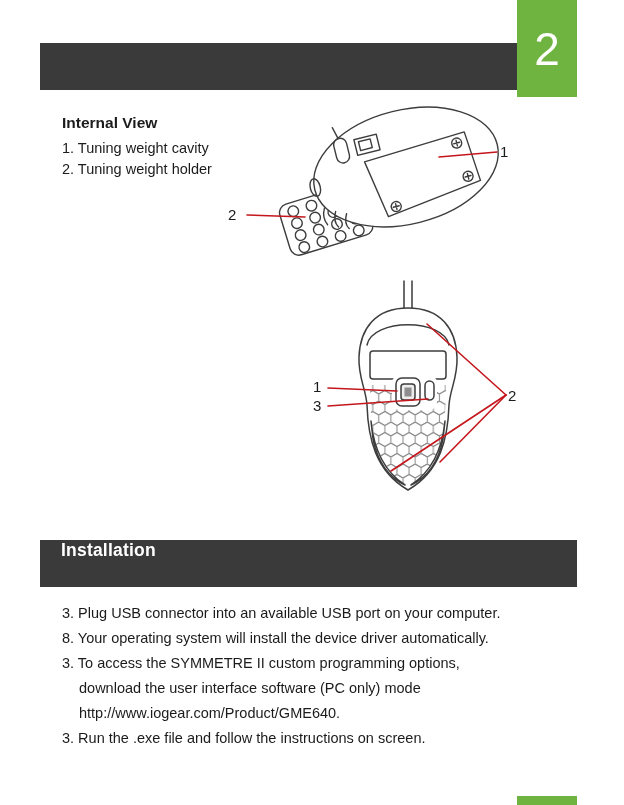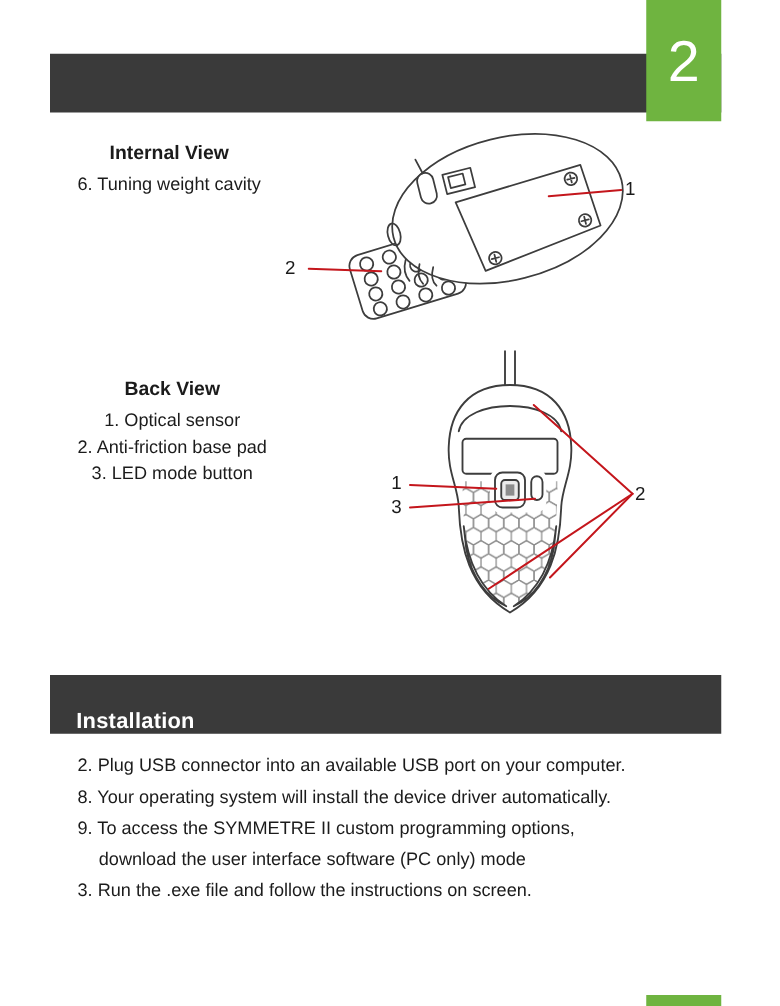--- a/index.html
+++ b/index.html
@@ -16,49 +16,50 @@
   .page-tab {
     position:absolute; left:517px; top:0; width:60px; height:97px;
     background:var(--accent-green, #6FB440); color:#fff;
     display:flex; align-items:center; justify-content:center;
     font-size:46px; font-weight:400;
   }
   .bottom-tab {
     position:absolute; left:517px; top:796px; width:60px; height:9px;
     background:var(--accent-green, #6FB440);
   }
-  .textblock { position:absolute;text-align:center; }
+  .textblock { position:absolute; }
   .textblock h3 { font-size:15.5px; font-weight:700; margin-bottom:6px; }
   .textblock .li { font-size:14.5px; line-height:21px; }
   .callout { position:absolute; font-size:15px; }
   .install-bar {
     position:absolute; left:40px; top:540px; width:537px; height:47px;
     background:var(--bar-dark, #3a3a3a); color:#fff;
-    display:flex; align-items:flex-end; padding-left:21px;
+    display:flex; align-items:flex-start; padding-left:21px;
   }
   .install-bar .t { font-size:17.5px; font-weight:700; letter-spacing:0.2px; }
   .steps { position:absolute; left:62px; top:601px; width:512px; }
   .steps .line { font-size:14.5px; line-height:25px; white-space:nowrap; }
   .steps .indent { padding-left:17px; }
   svg.illus { position:absolute; }
 </style>
 </head>
 <body>
 
 <div class="page">
 
   <div class="top-bar"></div>
 
   <div class="page-tab">
     <span>2</span>
   </div>
 
   <section class="textblock" style="left:62px; top:114px;">
     <h3>Internal View</h3>
-    <div class="li">6. Tuning weight cavity</div>
+    <div class="li">1. Tuning weight cavity</div>
+    <div class="li">2. Tuning weight holder</div>
   </section>
 
   <svg class="illus" style="left:213px; top:95px;" width="302" height="168" viewBox="0 0 302 168">
     <g fill="none" stroke="#3d3d3d" stroke-width="1.4" stroke-linejoin="round" stroke-linecap="round">
 
       <g transform="rotate(-17 113 124)">
         <rect x="70" y="98" width="86" height="53" rx="9" fill="#fff"></rect>
         <circle cx="84" cy="107" r="5.3"></circle>
           <circle cx="103" cy="107" r="5.3"></circle>
           <circle cx="122" cy="107" r="5.3"></circle>
@@ -100,26 +101,20 @@
 
       <g stroke="#C4161C" stroke-width="1.6">
         <line x1="284" y1="57" x2="226" y2="62"></line>
         <line x1="34" y1="120" x2="92" y2="122"></line>
       </g>
     </g>
   </svg>
   <div class="callout" style="left:500px; top:143px;">1</div>
   <div class="callout" style="left:228px; top:206px;">2</div>
 
-  <section class="textblock" style="left:62px; top:303px;">
-    <h3>Back View</h3>
-    <div class="li">1. Optical sensor</div>
-    <div class="li">2. Anti-friction base pad</div>
-    <div class="li">3. LED mode button</div>
-  </section>
 
   <svg class="illus" style="left:300px; top:275px;" width="230" height="230" viewBox="0 0 230 230">
     <defs>
       <pattern id="hexpat" width="12.12" height="21" patternUnits="userSpaceOnUse">
         <g fill="none" stroke="#8b8b8b" stroke-width="1">
           <path d="M6.06,0 L12.12,3.5 L12.12,10.5 L6.06,14 L0,10.5 L0,3.5 Z"></path>
           <path d="M0,10.5 L6.06,14 L6.06,21 L0,24.5 L-6.06,21 L-6.06,14 Z"></path>
           <path d="M12.12,10.5 L18.18,14 L18.18,21 L12.12,24.5 L6.06,21 L6.06,14 Z"></path>
           <path d="M0,-10.5 L6.06,-7 L6.06,0 L0,3.5 L-6.06,0 L-6.06,-7 Z"></path>
           <path d="M12.12,-10.5 L18.18,-7 L18.18,0 L12.12,3.5 L6.06,0 L6.06,-7 Z"></path>
@@ -150,22 +145,23 @@
   </svg>
   <div class="callout" style="left:313px; top:378px;">1</div>
   <div class="callout" style="left:313px; top:397px;">3</div>
   <div class="callout" style="left:508px; top:387px;">2</div>
 
   <div class="install-bar">
     <span class="t">Installation</span>
   </div>
 
   <div class="steps">
-    <div class="line">2. Plug USB connector into an available USB port on your computer.</div>
+    <div class="line">3. Plug USB connector into an available USB port on your computer.</div>
     <div class="line">8. Your operating system will install the device driver automatically.</div>
-    <div class="line">9. To access the SYMMETRE II custom programming options,</div>
+    <div class="line">3. To access the SYMMETRE II custom programming options,</div>
     <div class="line indent">download the user interface software (PC only) mode</div>
+    <div class="line indent">http://www.iogear.com/Product/GME640.</div>
     <div class="line">3. Run the .exe file and follow the instructions on screen.</div>
   </div>
 
   <div class="bottom-tab"></div>
 
 </div>
 
 </body></html>

